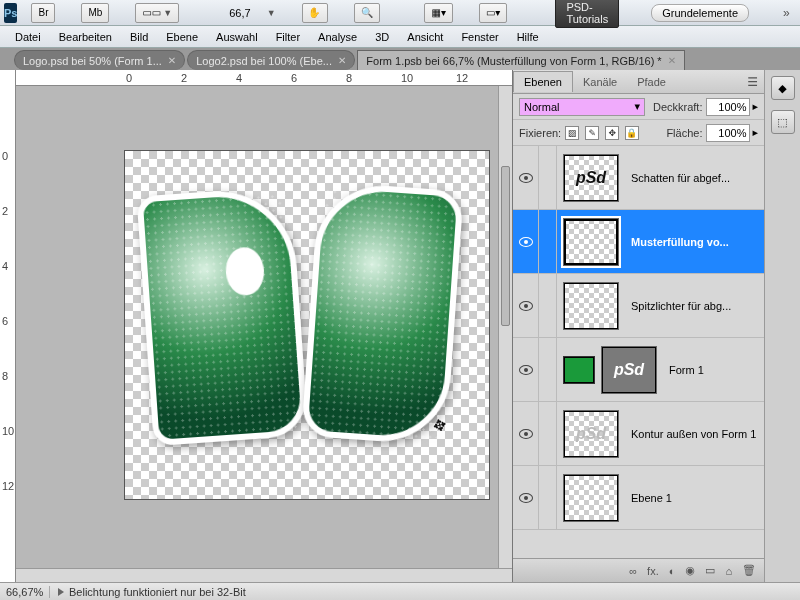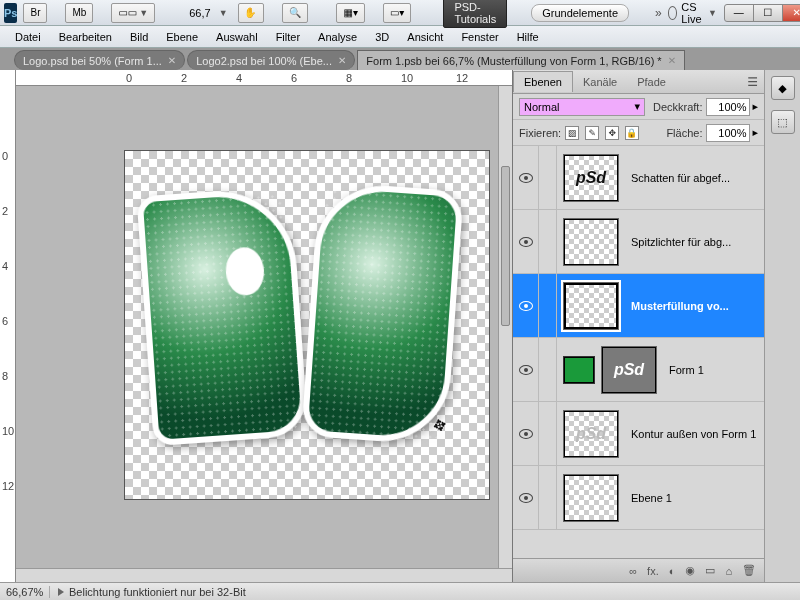--- a/index.html
+++ b/index.html
@@ -1,19 +1,19 @@
 <!DOCTYPE html>
 <html><head>
 <meta charset="utf-8">
 <style>
 * { box-sizing: border-box; margin: 0; padding: 0; font-family: "Segoe UI", Tahoma, sans-serif; font-size: 11px; }
 body { background: #b8b8b8; width: 800px; height: 600px; overflow: hidden; position: relative; }
 
 
-.titlebar { height: 26px; background: linear-gradient(#eef2f6, #d6dce4); display: flex; align-items: center; padding: 0 4px; border-bottom: 1px solid #9aa; }
+.titlebar { height: 26px; background: linear-gradient(#eef2f6, #d6dce4); display: flex; align-items: center; padding: 0 4px; border-bottom: 1px solid #9aa; gap: 8px; }
 .ps-logo { width: 20px; height: 20px; background: #0a2e4a; color: #8bc5e8; font-weight: bold; display: flex; align-items: center; justify-content: center; font-size: 11px; border-radius: 2px; margin-right: 6px; }
 .tb-btn { height: 20px; padding: 0 6px; background: linear-gradient(#f7f7f7,#e2e2e2); border: 1px solid #999; border-radius: 2px; margin-right: 18px; display: flex; align-items: center; font-size: 10px; }
 .tb-sep { width: 1px; height: 18px; background: #aaa; margin: 0 5px; }
 .zoom-val { padding: 0 6px; }
 .tb-arrow { font-size: 9px; color: #555; margin-left: 2px; }
 .dark-btn { background: linear-gradient(#555,#333); color: #eee; border: 1px solid #222; padding: 2px 10px; border-radius: 2px; margin: 0 4px; }
 .light-btn { background: linear-gradient(#fff,#ddd); border: 1px solid #aaa; padding: 2px 10px; border-radius: 8px; margin: 0 20px; }
 .dbl-arrow { font-size: 12px; color: #555; margin: 0 6px; }
 .cs-live { display: flex; align-items: center; margin-left: auto; margin-right: 8px; }
 .cs-circle { width: 14px; height: 14px; border: 1px solid #666; border-radius: 50%; margin-right: 4px; }
@@ -237,39 +237,39 @@
         <div class="layer">
           <div class="eye">
               <div class="eye-ic"></div>
             </div>
           <div class="linkcol"></div>
           <div class="thumb-wrap">
               <div class="lthumb black">pSd</div>
             </div>
           <span class="lname">Schatten für abgef...</span>
         </div>
+        <div class="layer selected">
+          <div class="eye">
+              <div class="eye-ic"></div>
+            </div>
+          <div class="linkcol"></div>
+          <div class="thumb-wrap">
+              <div class="lthumb" style="box-shadow: inset 0 0 0 2px #000, 0 0 0 2px #fff"></div>
+            </div>
+          <span class="lname">Musterfüllung vo...</span>
+        </div>
         <div class="layer">
           <div class="eye">
               <div class="eye-ic"></div>
             </div>
           <div class="linkcol"></div>
           <div class="thumb-wrap">
               <div class="lthumb"></div>
             </div>
           <span class="lname">Spitzlichter für abg...</span>
-        </div>
-        <div class="layer selected">
-          <div class="eye">
-              <div class="eye-ic"></div>
-            </div>
-          <div class="linkcol"></div>
-          <div class="thumb-wrap">
-              <div class="lthumb" style="box-shadow: inset 0 0 0 2px #000, 0 0 0 2px #fff"></div>
-            </div>
-          <span class="lname">Musterfüllung vo...</span>
         </div>
         <div class="layer">
           <div class="eye">
               <div class="eye-ic"></div>
             </div>
           <div class="linkcol"></div>
           <div class="thumb-wrap">
             <div class="lthumb solid"></div>
             <div class="lthumb dark">pSd</div>
           </div>

